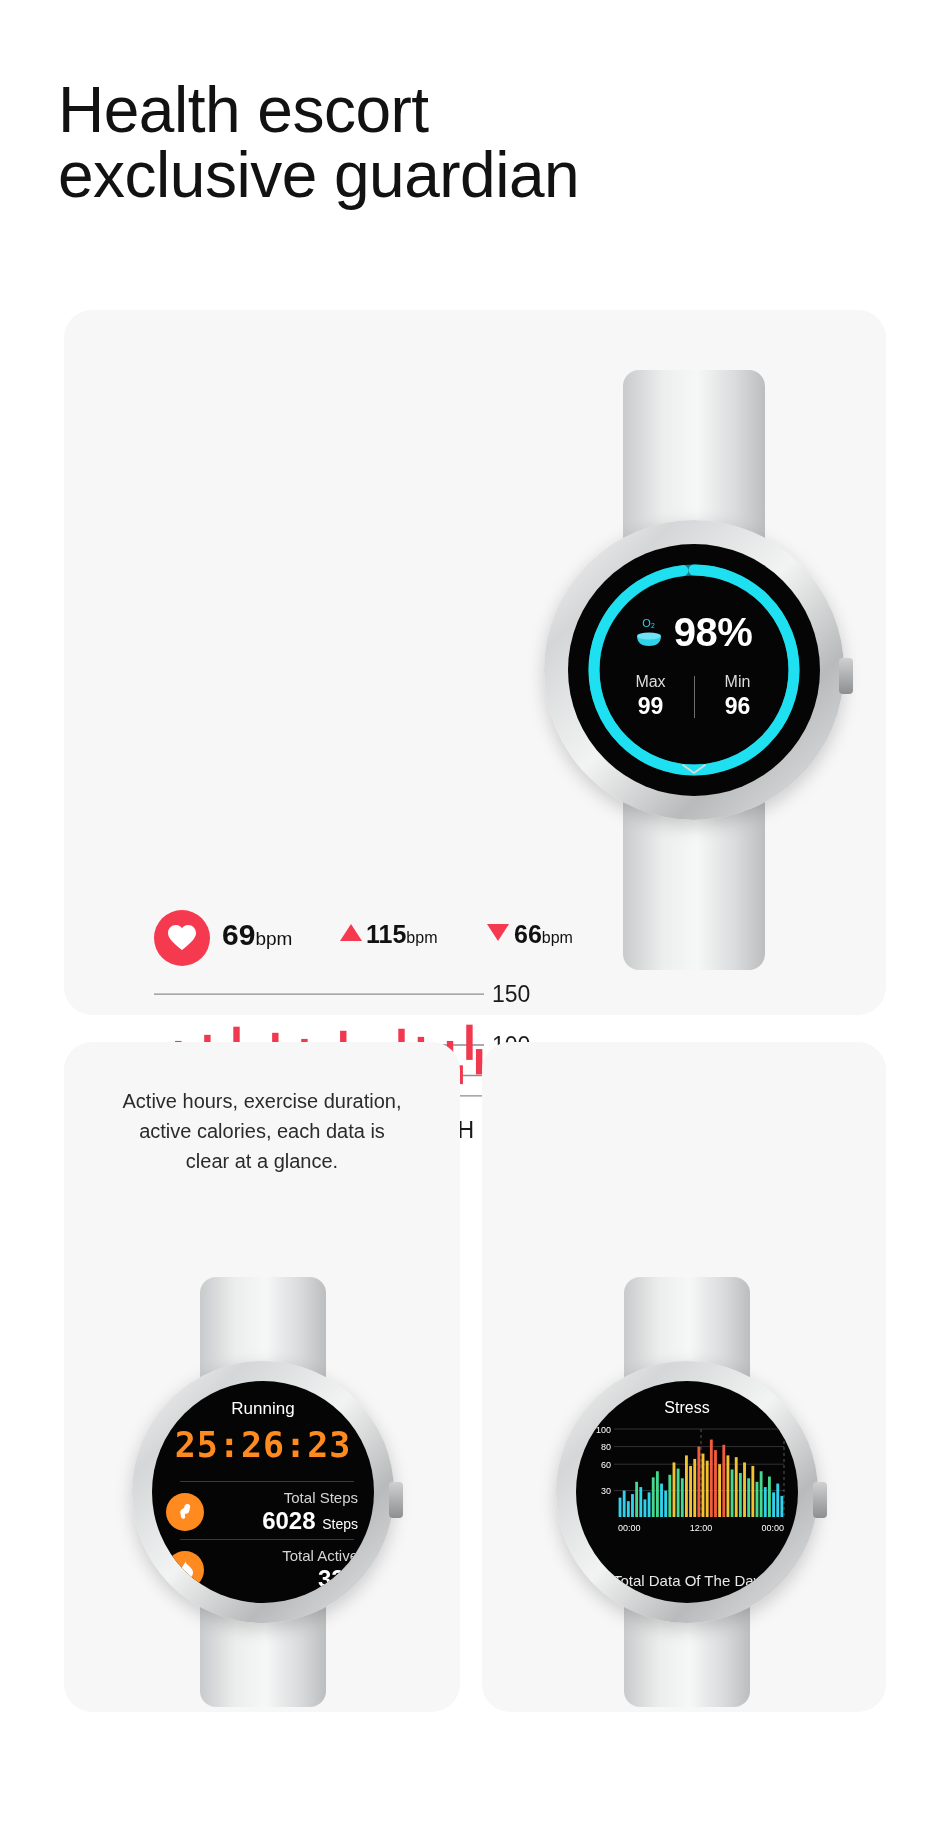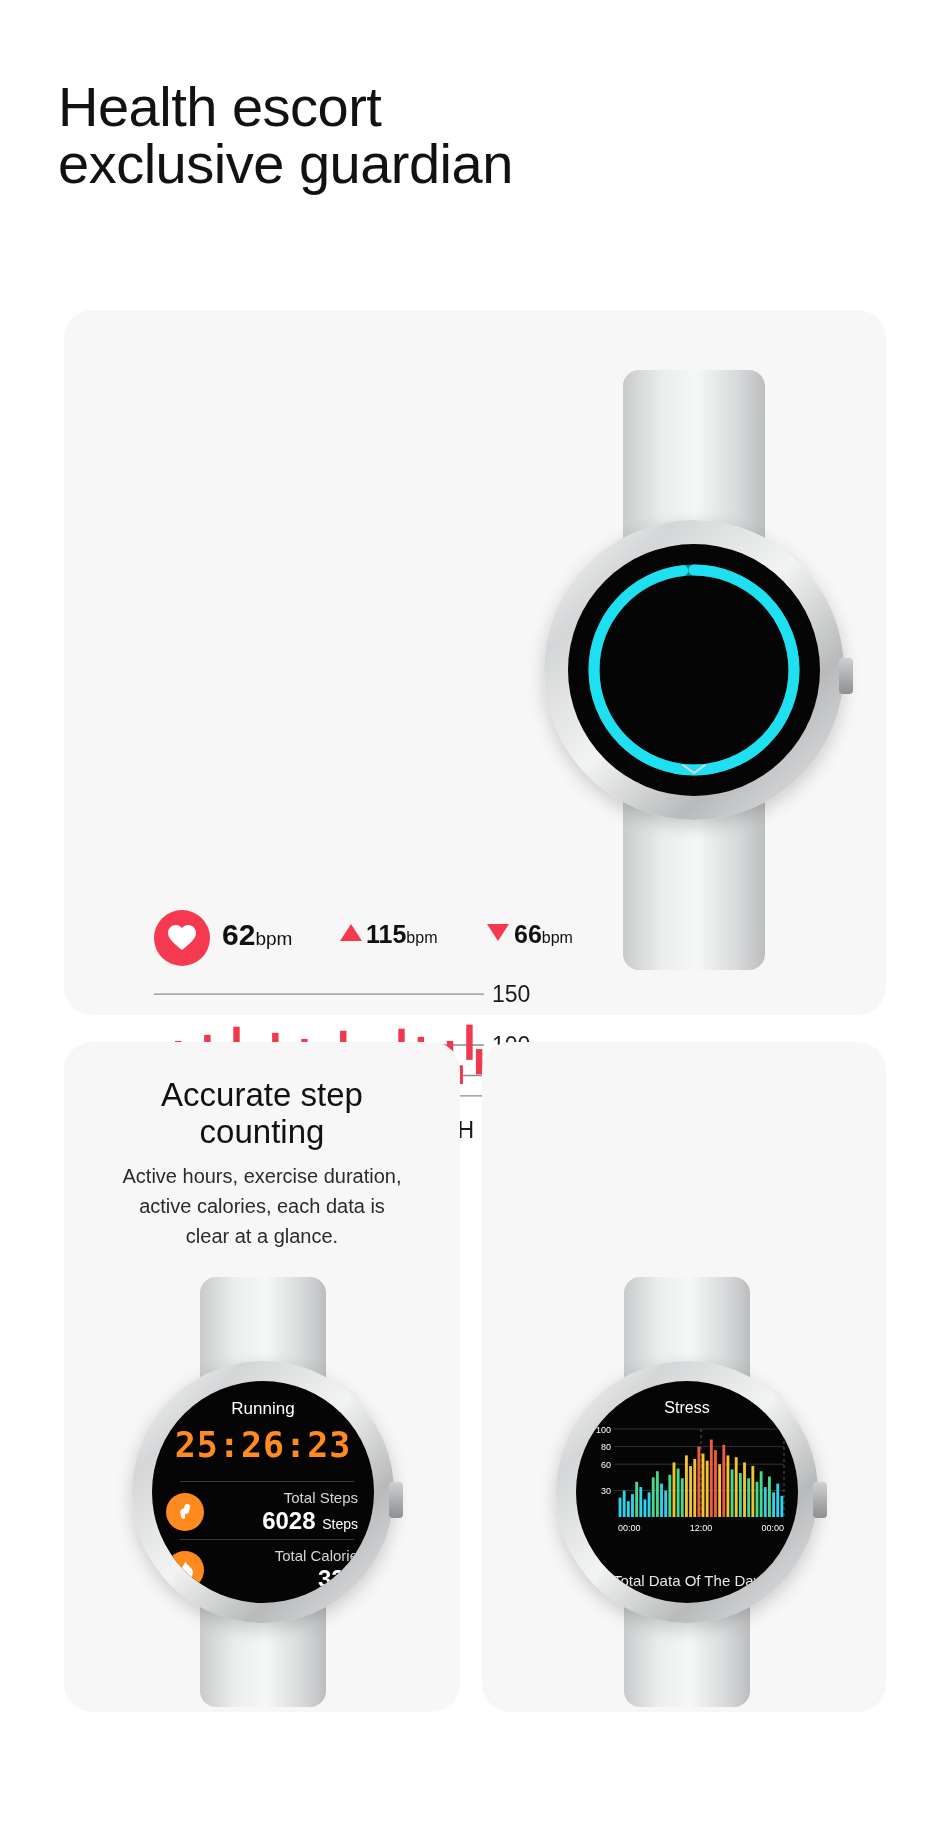--- a/index.html
+++ b/index.html
@@ -20,21 +20,21 @@
     height: 1822px;
     position: relative;
     background: #ffffff;
   }
 
   
   .headline {
     position: absolute;
     left: 58px;
     top: 78px;
-    font-size: 56px;
+    font-size: 64px;
     line-height: 1.02;
     font-weight: 400;
     letter-spacing: -0.5px;
     color: #121212;
     white-space: pre-line;
   }
 
   
   .card {
     position: absolute;
@@ -391,21 +391,21 @@
   <div class="card" id="card-oxygen">
 
 
     <div id="hr-row">
       <div class="heart-badge">
         <svg width="30" height="28" viewBox="0 0 30 28" aria-hidden="true">
           <path d="M15 26 C6 19 1 14 1 9 C1 4.5 4.6 1 9 1 C11.6 1 13.9 2.3 15 4.3 C16.1 2.3 18.4 1 21 1 C25.4 1 29 4.5 29 9 C29 14 24 19 15 26 Z" fill="#ffffff"></path>
         </svg>
       </div>
       <div class="hr-main">
-        <span>62</span><span class="unit">bpm</span>
+        <span>69</span><span class="unit">bpm</span>
       </div>
       <div class="tri-up"></div>
       <div class="hr-hi">
         <span>115</span><span class="unit">bpm</span>
       </div>
       <div class="tri-down"></div>
       <div class="hr-lo">
         <span>66</span><span class="unit">bpm</span>
       </div>
     </div>
@@ -462,34 +462,55 @@
     <div class="watch-wrap" id="watch-oxygen">
       <div class="strap top"></div>
       <div class="strap bottom"></div>
       <div class="watch-body">
         <div class="crown"></div>
         <div class="watch-screen">
           <svg class="o2-ring" viewBox="0 0 224 224">
             <circle cx="112" cy="112" r="100" fill="none" stroke="#0f7f8c" stroke-width="11"></circle>
             <circle cx="112" cy="112" r="100" fill="none" stroke="#1fe0f0" stroke-width="11" stroke-linecap="round" stroke-dasharray="616 628" transform="rotate(-90 112 112)"></circle>
           </svg>
+          <div class="o2-center">
+            <div class="o2-value-row">
+              <div class="o2-icon">
+                <span>O₂</span>
+                <svg width="26" height="16" viewBox="0 0 26 16" aria-hidden="true" style="margin-top:2px">
+                  <path d="M1 5 C1 12 6 15 13 15 C20 15 25 12 25 5 Z" fill="#2fd2ea"></path>
+                  <ellipse cx="13" cy="5" rx="12" ry="3.4" fill="#6ee4f5"></ellipse>
+                </svg>
+              </div>
+              <div class="o2-value">98%</div>
+            </div>
+            <div class="o2-stats">
+              <div class="o2-stat">
+                <div class="lbl">Max</div>
+                <div class="val">99</div>
+              </div>
+              <div class="o2-divider"></div>
+              <div class="o2-stat">
+                <div class="lbl">Min</div>
+                <div class="val">96</div>
+              </div>
+            </div>
+          </div>
           <div class="o2-chevron">
             <svg width="26" height="12" viewBox="0 0 26 12" aria-hidden="true">
               <path d="M2 2 L13 10 L24 2" fill="none" stroke="#d8d8d8" stroke-width="2" stroke-linecap="round" stroke-linejoin="round"></path>
             </svg>
           </div>
         </div>
       </div>
     </div>
   </div>
 
   <div class="card" id="card-steps">
     <div id="steps-text">
-      <div class="card-title">Accurate step
-counting</div>
       <div class="card-body">Active hours, exercise duration,
 active calories, each data is
 clear at a glance.</div>
     </div>
 
     <div class="watch-wrap" id="watch-steps">
       <div class="strap top"></div>
       <div class="strap bottom"></div>
       <div class="watch-body">
         <div class="crown"></div>
@@ -511,21 +532,21 @@
             </div>
           </div>
 
           <div class="run-line" style="top:158px"></div>
           <div class="run-icon" style="top:170px">
             <svg width="18" height="20" viewBox="0 0 18 20" aria-hidden="true">
               <path d="M9 0c1 4-3 5-3 9 0 1.5 1 2.6 2 3-2.6.4-5-1.8-5-4.8 0 0-2 2-2 5.3C1 16.4 4.6 20 9 20s8-3.6 8-7.5C17 7 9 5 9 0z" fill="#ffffff"></path>
             </svg>
           </div>
           <div class="run-row" style="top:166px">
-            <div class="lbl">Total Calorie</div>
+            <div class="lbl">Total Active</div>
             <div class="val">328</div>
           </div>
         </div>
       </div>
     </div>
   </div>
 
   <div class="card" id="card-pressure">
     <div id="pressure-text">
     </div>

